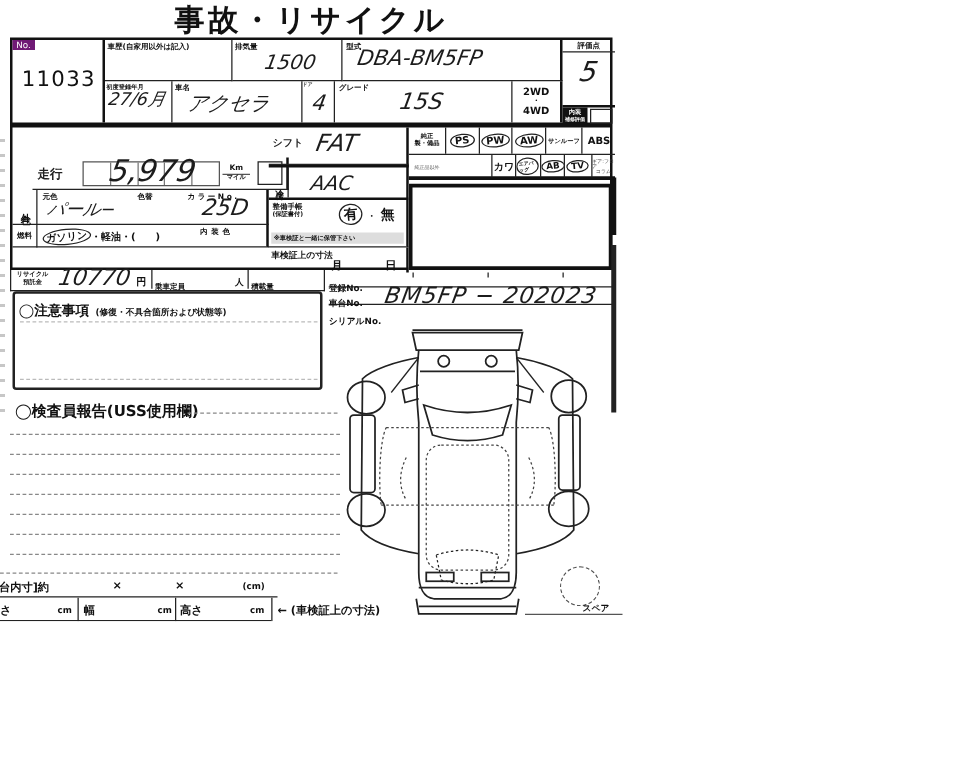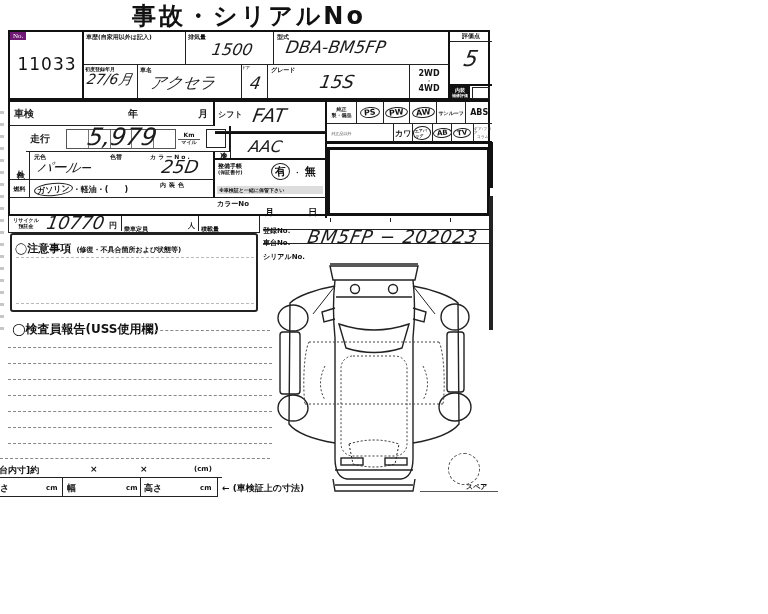--- a/index.html
+++ b/index.html
@@ -16,28 +16,28 @@
   .faintline{position:absolute;border-top:1px dashed #bbb;height:0;}
   .eqcell{box-sizing:border-box;border-left:1px solid #222;display:flex;align-items:center;justify-content:center;overflow:hidden;}
   .vlab{writing-mode:horizontal-tb;display:flex;flex-direction:column;align-items:center;justify-content:center;line-height:1.05;}
   .cut{overflow:hidden;}
 </style>
 </head>
 <body>
 
 <div id="sheet">
 
-  <div class="abs" style="left:8px;top:0;width:482px;text-align:center;font-size:24px;font-weight:900;letter-spacing:3px;">事故・シリアルNo</div>
+  <div class="abs" style="left:8px;top:0;width:482px;text-align:center;font-size:24px;font-weight:900;letter-spacing:3px;">事故・リサイクル</div>
 
   <div class="abs" style="left:0;top:102px;width:4px;height:230px;background:repeating-linear-gradient(#fff 0 9px,#999 9px 12px);opacity:.55;"></div>
 
   <div class="abs b2" style="left:8px;top:30px;width:482px;height:70px;">
 
     <div class="abs" style="left:0;top:0;width:74px;height:66px;border-right:2px solid #111;">
-      <div class="abs" style="left:0;top:0;background:#701a75;color:#fff;font-size:7px;padding:0 3px;font-family:Liberation Serif, serif;">No.</div>
+      <div class="abs" style="left:0;top:0;background:#701a75;color:#fff;font-size:7px;padding:0 3px;">No.</div>
       <div class="abs" style="left:0;top:22px;width:74px;text-align:center;font-size:17px;letter-spacing:1px;">11033</div>
     </div>
 
     <div class="abs" style="left:74px;top:0;width:102px;height:33px;border-right:1px solid #222;border-bottom:1px solid #222;">
       <div class="tiny" style="padding:1px 2px;font-weight:bold;">車歴(自家用以外は記入)</div>
     </div>
     <div class="abs" style="left:176px;top:0;width:88px;height:33px;border-right:1px solid #222;border-bottom:1px solid #222;">
       <div class="tiny" style="padding:1px 2px;">排気量</div>
       <div class="hw abs" style="left:26px;top:8px;font-size:16px;">1500</div>
     </div>
@@ -76,25 +76,20 @@
     </div>
     <div class="abs vlab" style="left:400px;top:33px;width:40px;height:33px;border-right:2px solid #111;font-size:8px;font-weight:bold;">
       <span>2WD</span>
       <span style="font-size:6px;">・</span>
       <span>4WD</span>
     </div>
   </div>
 
   <div class="abs b2" style="left:8px;top:100px;width:482px;height:116px;">
 
-    <div class="abs" style="left:0;top:0;width:205px;height:24px;border-bottom:1px solid #222;border-right:2px solid #111;">
-      <span class="lbl" style="font-size:10px;padding:4px;display:inline-block;">車検</span>
-      <span class="lbl abs" style="left:118px;top:5px;font-size:10px;">年</span>
-      <span class="lbl abs" style="left:188px;top:5px;font-size:10px;">月</span>
-    </div>
 
     <div class="abs" style="left:16px;top:24px;width:205px;height:26px;border-bottom:1px solid #222;border-right:2px solid #111;">
       <span class="lbl" style="font-size:10px;padding:6px 4px;display:inline-block;">走行</span>
       <div class="abs" style="left:40px;top:3px;width:110px;height:20px;border:1px solid #555;display:flex;">
         <div style="flex:1;border-right:1px solid #777;"></div>
           <div style="flex:1;border-right:1px solid #777;"></div>
         <div style="flex:1;border-right:1px solid #777;"></div>
           <div style="flex:1;border-right:1px solid #777;"></div>
           <div style="flex:1;"></div>
       </div>
@@ -144,21 +139,21 @@
         <div style="font-size:5px;font-weight:bold;">(保証書付)</div>
       </div>
       <div class="abs" style="left:56px;top:3px;font-size:11px;font-weight:bold;">
         <span class="circ">有</span>
         <span style="font-size:7px;">・</span>
         <span>無</span>
       </div>
       <div class="abs" style="left:2px;top:26px;width:106px;background:#ddd;font-size:5px;font-weight:bold;padding:1px 2px;">※車検証と一緒に保管下さい</div>
     </div>
     <div class="abs" style="left:205px;top:96px;width:112px;height:20px;border-right:2px solid #111;">
-      <div style="font-size:7px;font-weight:bold;padding:1px 2px;">カラーNo</div>
+      <div style="font-size:7px;font-weight:bold;padding:1px 2px;">車検証上の寸法</div>
       <div class="abs" style="left:50px;top:8px;font-size:9px;font-weight:bold;">
         <span>月</span>
         <span style="display:inline-block;width:28px;"></span>
         <span>日</span>
       </div>
     </div>
 
     <div class="abs" style="left:317px;top:0;width:165px;height:42px;border-bottom:3px solid #111;">
       <div style="display:flex;height:21px;border-bottom:1px solid #222;">
         <div class="eqcell vlab" style="width:29px;border-left:none;font-size:5px;font-weight:bold;">

